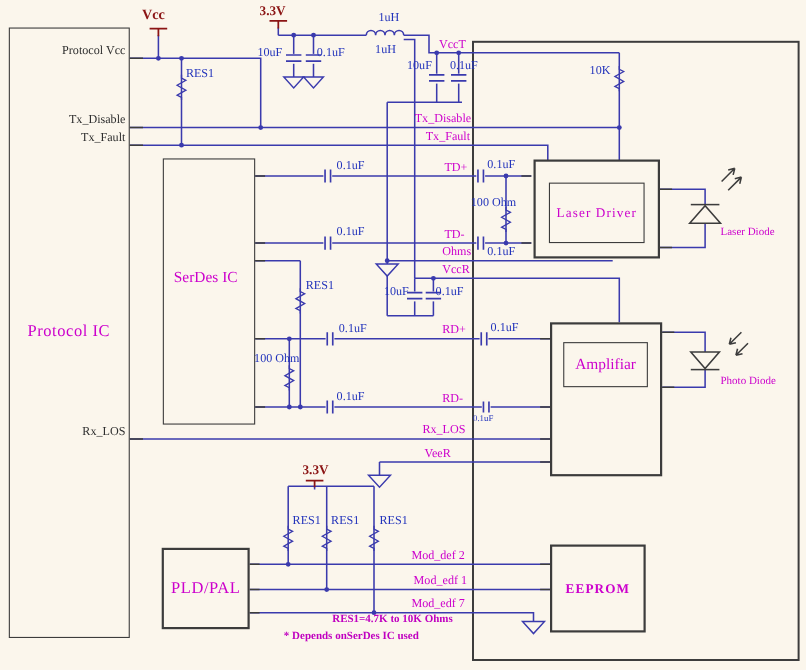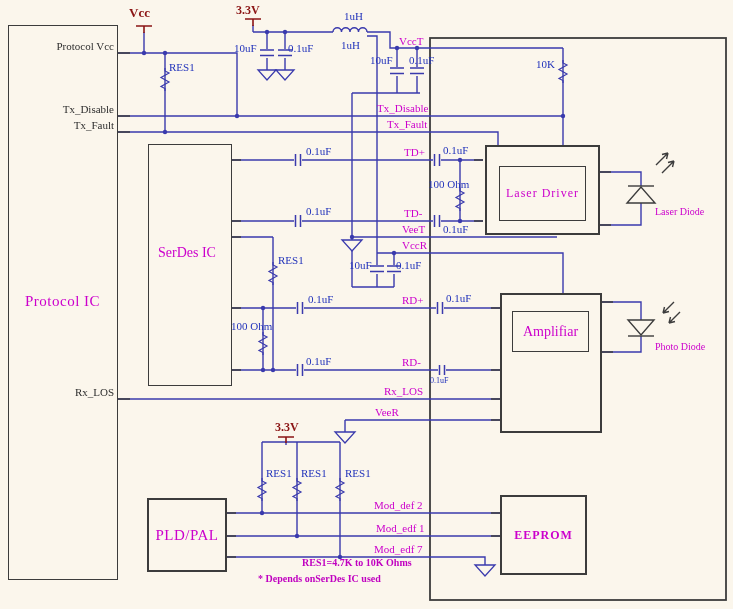--- a/index.html
+++ b/index.html
@@ -213,26 +213,26 @@
   <span class="lbl blk ralign" style="left:30px;top:41px;width:84px;">Protocol  Vcc</span>
   <span class="lbl blk ralign" style="left:30px;top:104px;width:84px;">Tx_Disable</span>
   <span class="lbl blk ralign" style="left:30px;top:120px;width:84px;">Tx_Fault</span>
   <span class="lbl blk ralign" style="left:30px;top:387px;width:84px;">Rx_LOS</span>
 
   <span class="lbl mag" style="left:399px;top:36px;">VccT</span>
   <span class="lbl mag" style="left:377px;top:103px;">Tx_Disable</span>
   <span class="lbl mag" style="left:387px;top:119px;">Tx_Fault</span>
   <span class="lbl mag" style="left:404px;top:147px;">TD+</span>
   <span class="lbl mag" style="left:404px;top:208px;">TD-</span>
-  <span class="lbl mag" style="left:402px;top:224px;">VeeT</span>
+  <span class="lbl mag" style="left:402px;top:224px;">Ohms</span>
   <span class="lbl mag" style="left:402px;top:240px;">VccR</span>
   <span class="lbl mag" style="left:402px;top:295px;">RD+</span>
   <span class="lbl mag" style="left:402px;top:357px;">RD-</span>
   <span class="lbl mag" style="left:384px;top:386px;">Rx_LOS</span>
-  <span class="lbl mag" style="left:375px;top:407px;">VeeR</span>
+  <span class="lbl mag" style="left:386px;top:407px;">VeeR</span>
   <span class="lbl mag" style="left:374px;top:500px;">Mod_def 2</span>
   <span class="lbl mag" style="left:376px;top:523px;">Mod_edf 1</span>
   <span class="lbl mag" style="left:374px;top:544px;">Mod_edf 7</span>
 
   <span class="lbl red" style="left:129px;top:6px;font-size:13px;text-align:right;">Vcc</span>
   <span class="lbl red" style="left:236px;top:4px;font-size:12px;">3.3V</span>
   <span class="lbl red" style="left:275px;top:421px;font-size:12px;">3.3V</span>
 
   <span class="lbl blu" style="left:169px;top:62px;">RES1</span>
   <span class="lbl blu" style="left:234px;top:43px;">10uF</span>

